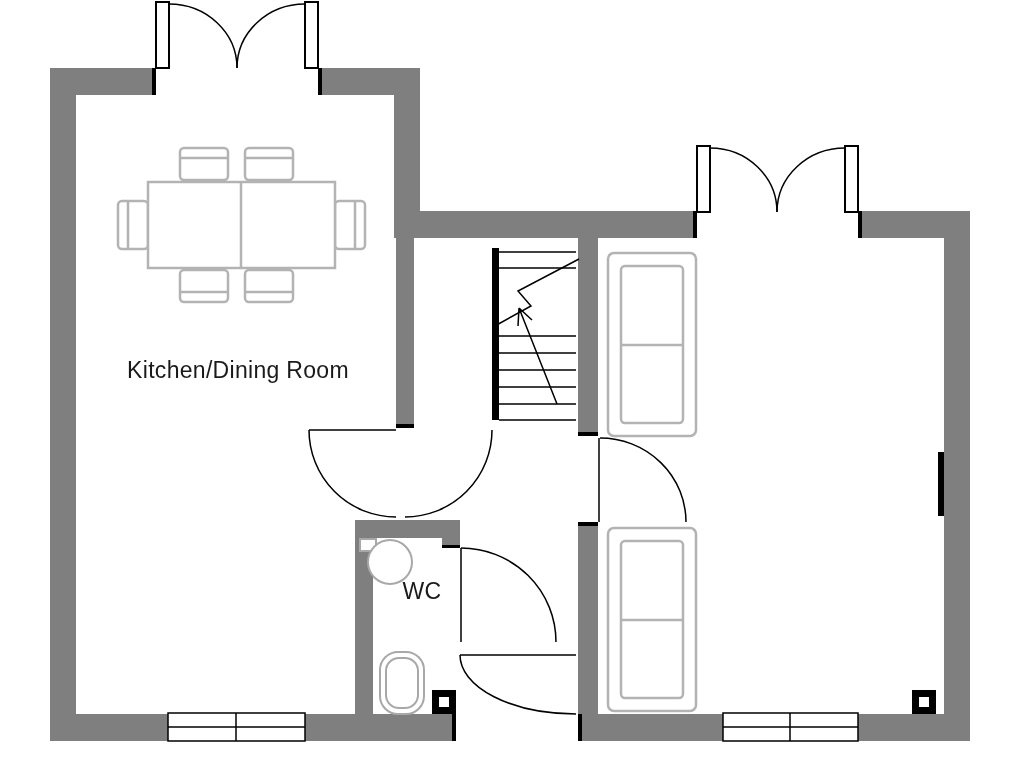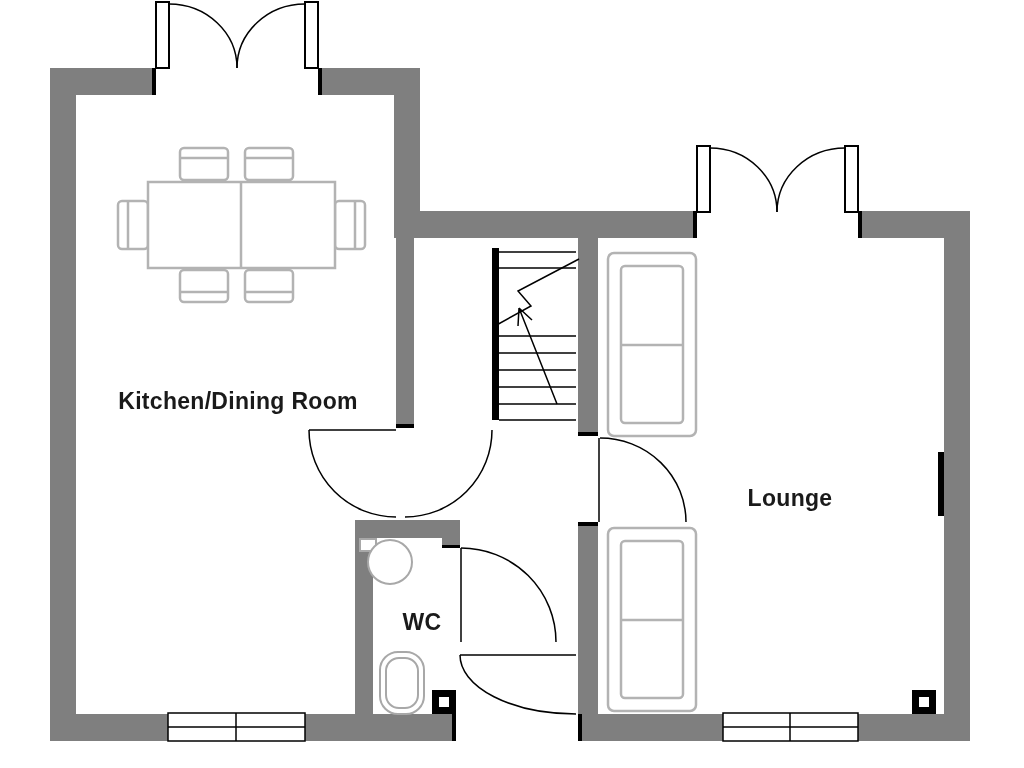--- a/index.html
+++ b/index.html
@@ -19,22 +19,22 @@
   .wall{fill:var(--wall);stroke:none;}
   .blackwall{fill:#000;}
   .cap{fill:#000;}
   .thin{stroke:var(--line);stroke-width:1.5;fill:none;}
   .doorleaf{fill:#fff;stroke:var(--line);stroke-width:2;}
   .winframe{fill:#fff;stroke:var(--line);stroke-width:1.5;}
   .furn{stroke:var(--furniture);stroke-width:2.5;fill:#fff;}
   .furnln{stroke:var(--furniture);stroke-width:2.5;fill:none;}
   .fix{stroke:var(--fixture);stroke-width:2;fill:#fff;}
   .room-label{
-    position:absolute;font-weight:bold;font-size:23px;line-height:1.1;
-    color:var(--text);text-align:center;letter-spacing:.3px;white-space:nowrap;margin-top:31px;
+    position:absolute;font-weight:normal;font-size:23px;line-height:1.1;
+    color:var(--text);text-align:center;letter-spacing:.3px;white-space:nowrap;
   }
 </style>
 </head>
 <body>
 
 <div class="plan">
   <svg width="1024" height="768" viewBox="0 0 1024 768">
 
     <g>
       <rect class="wall" x="50" y="68" width="26" height="673"></rect>
@@ -185,15 +185,14 @@
       <rect class="fix" x="360" y="539" width="16" height="12"></rect>
       <circle class="fix" cx="390" cy="562" r="22"></circle>
     </g>
     <g>
       <rect class="fix" x="380" y="652" width="44" height="62" rx="18"></rect>
       <rect class="fix" x="386" y="658" width="32" height="50" rx="13"></rect>
     </g>
   </svg>
 
   <div class="room-label" style="left:88px;top:358px;width:300px;">Kitchen/Dining Room</div>
-  <div class="room-label" style="left:720px;top:455px;width:140px;">Lounge</div>
   <div class="room-label" style="left:382px;top:579px;width:80px;">WC</div>
 </div>
 
 </body></html>

